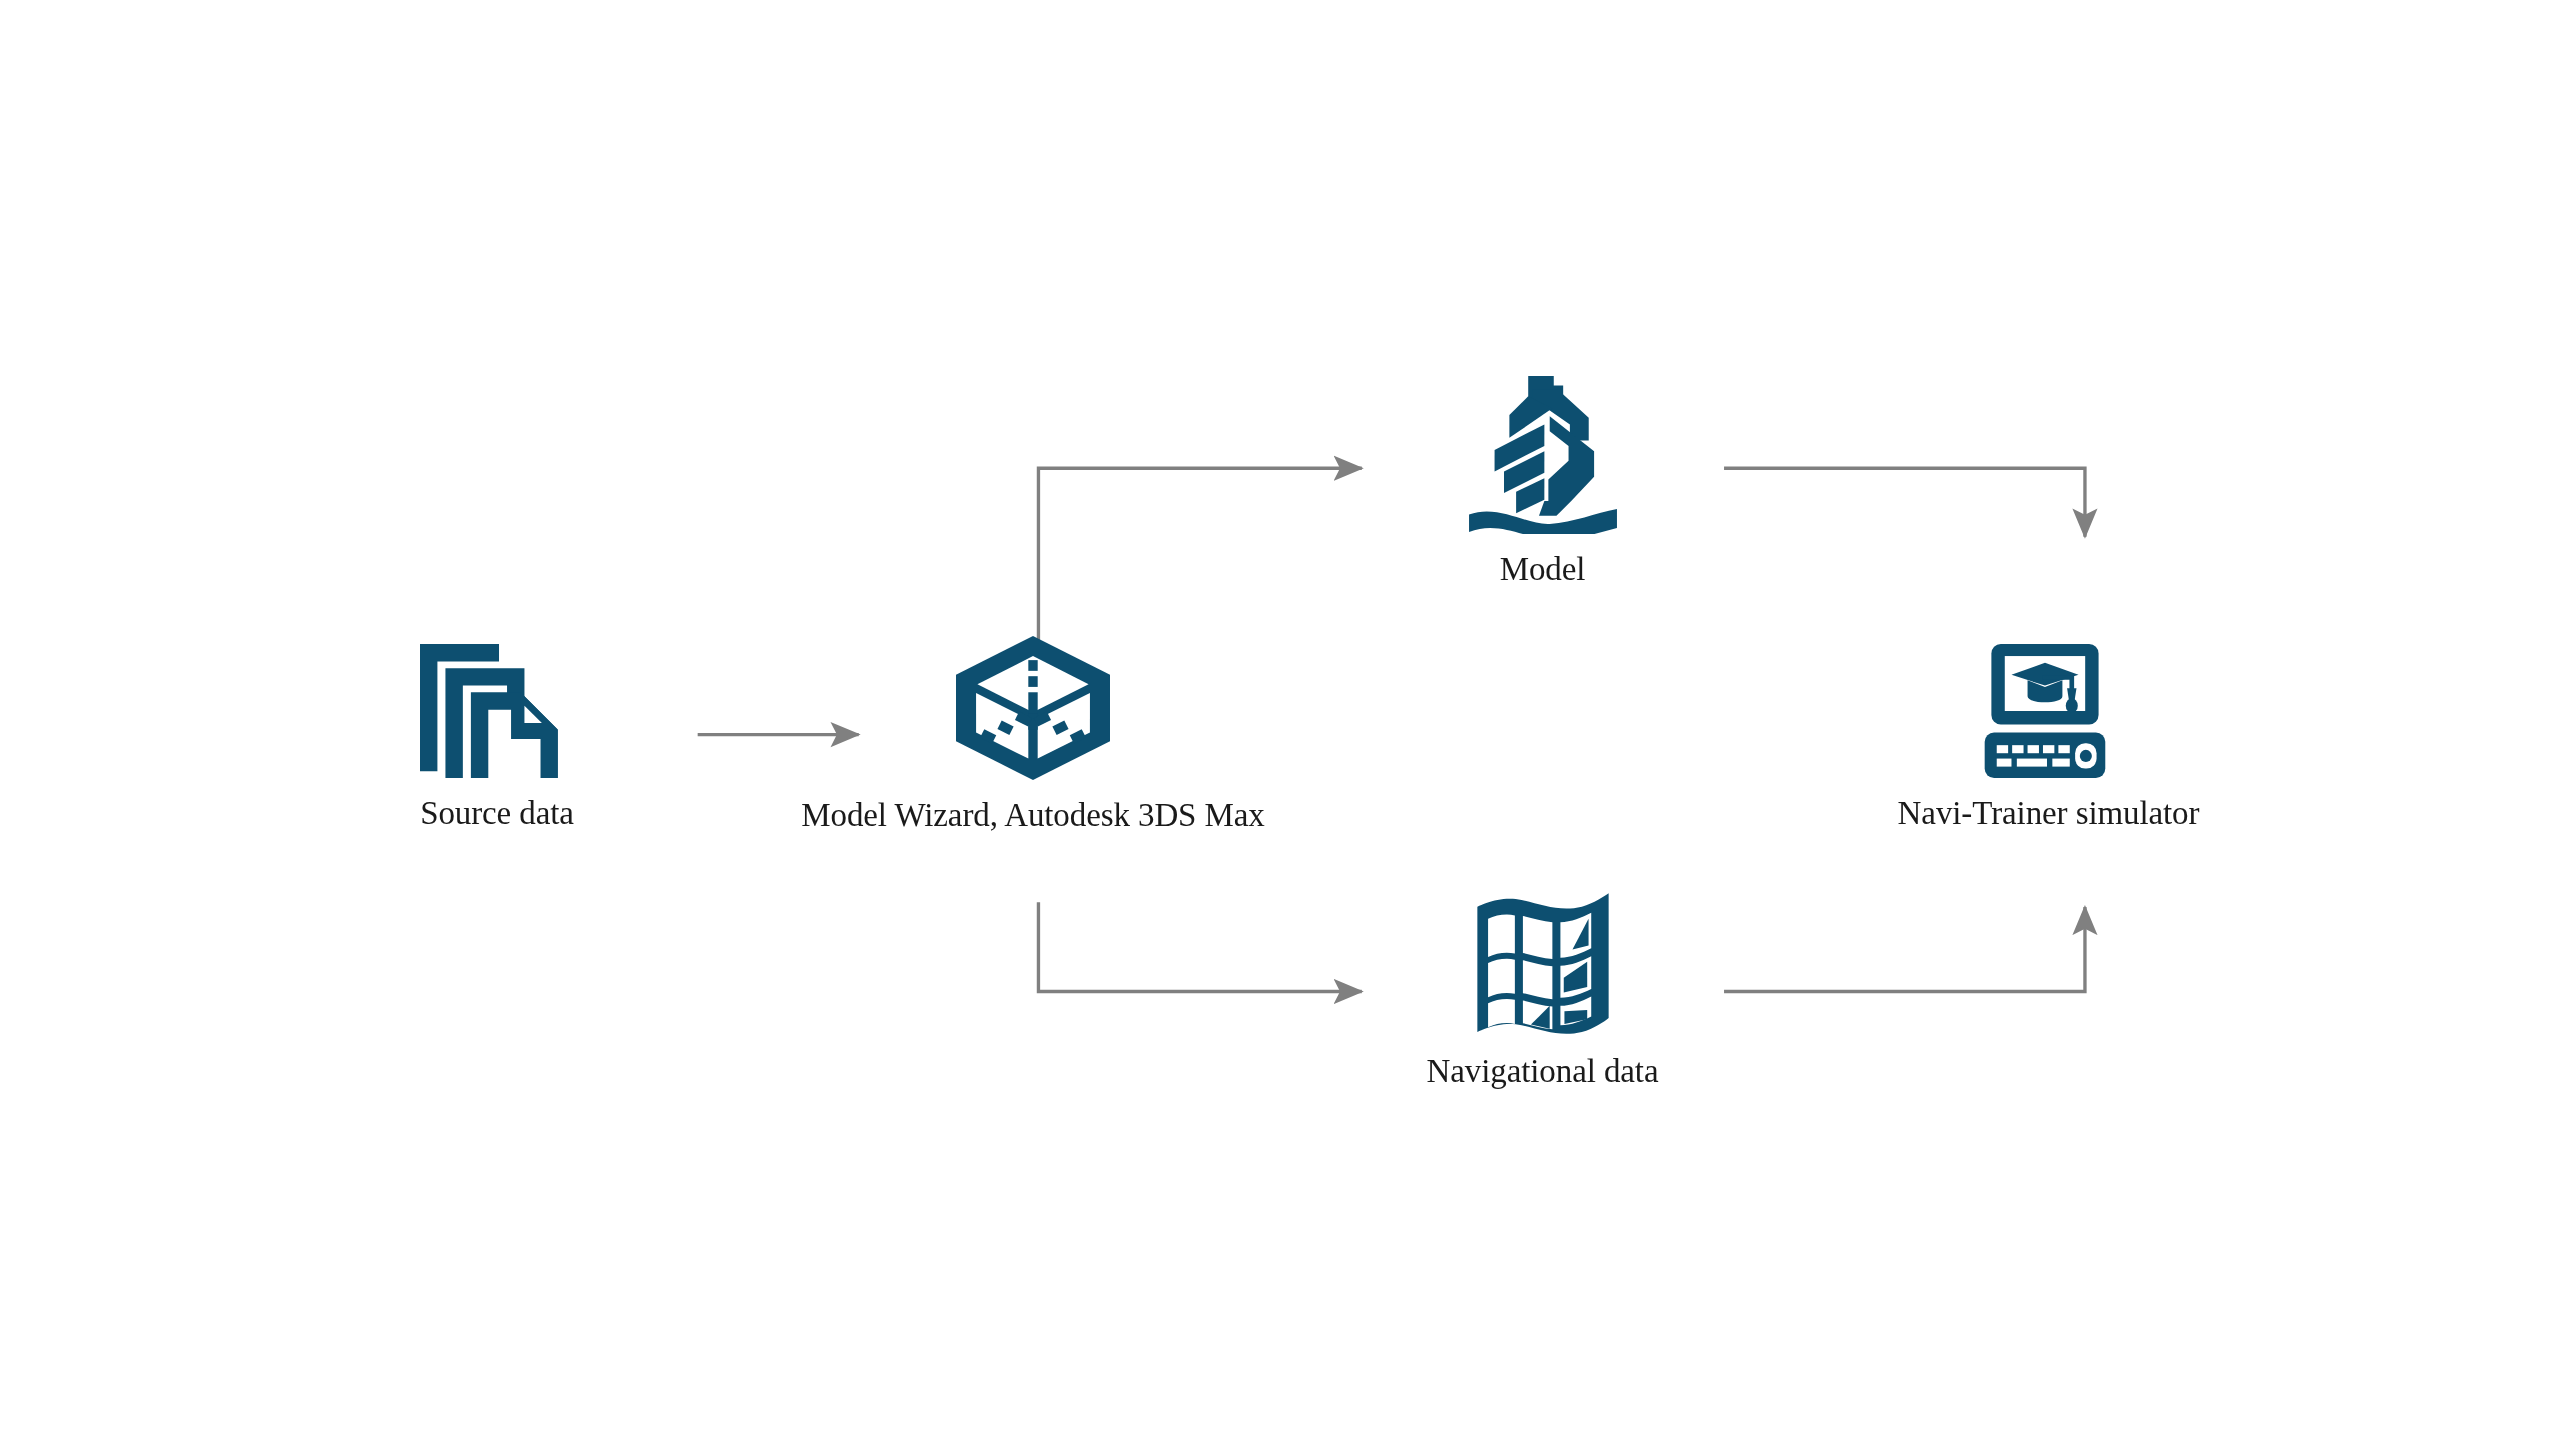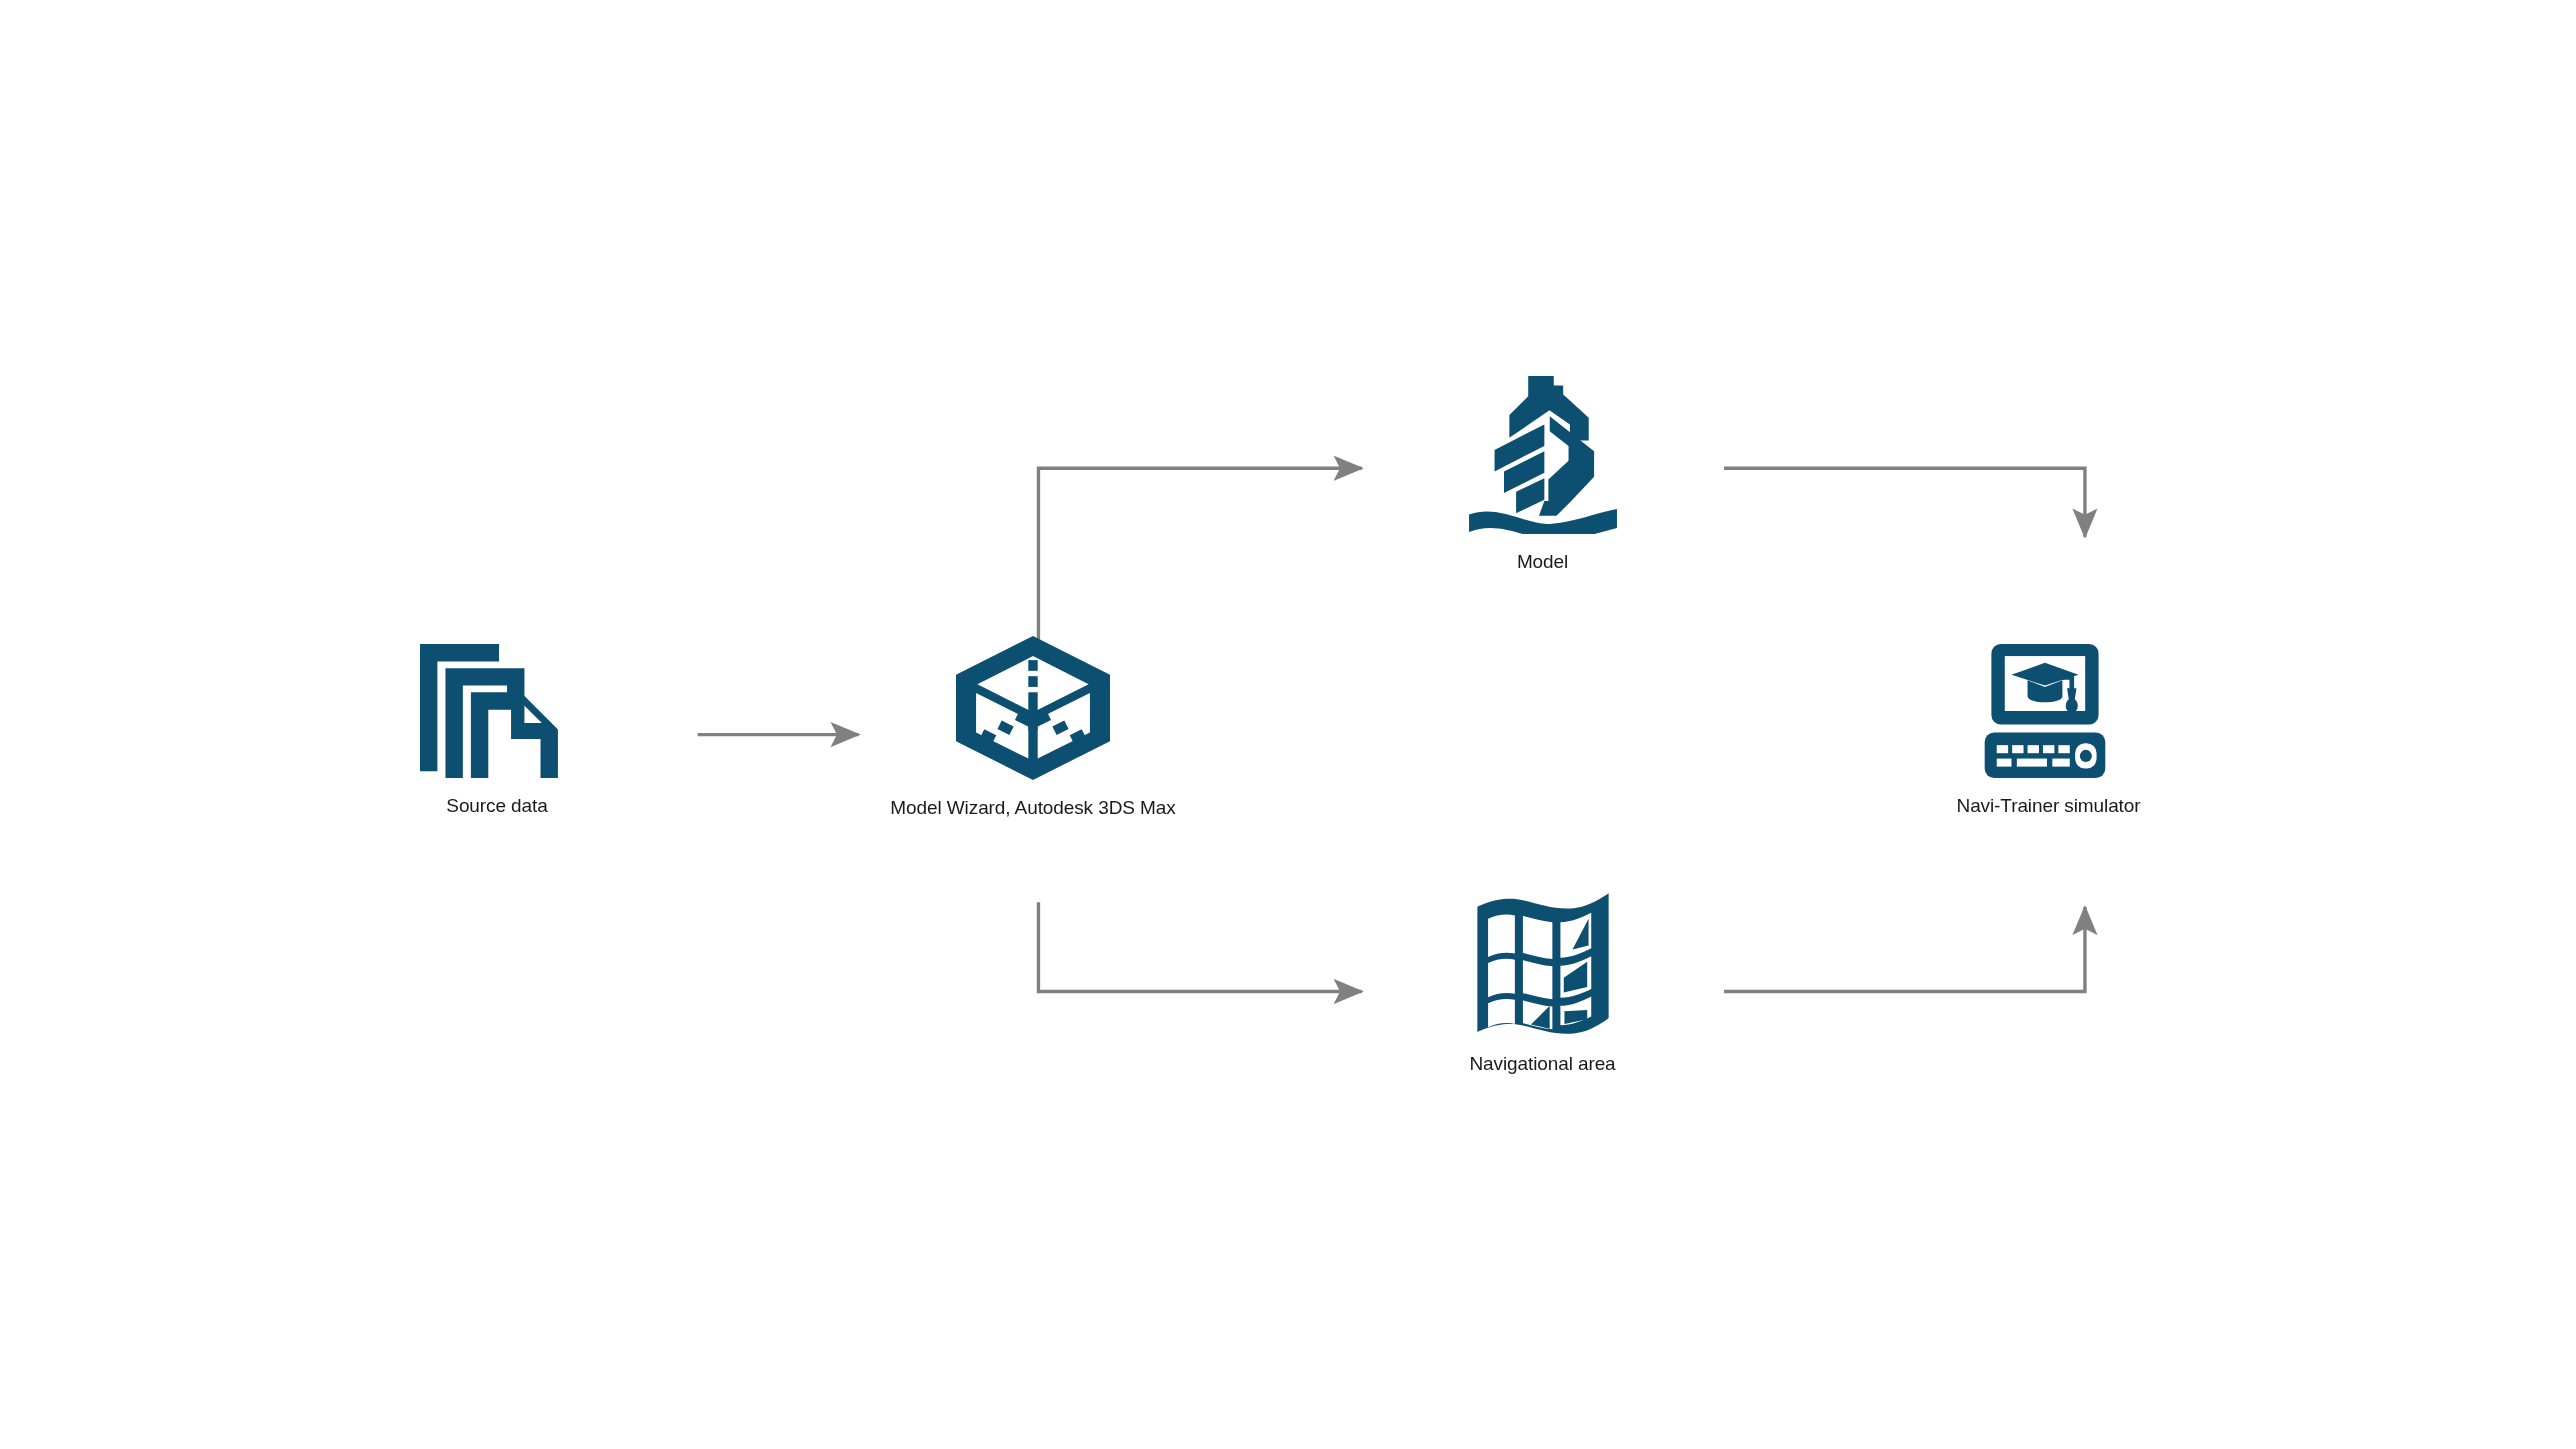--- a/index.html
+++ b/index.html
@@ -31,22 +31,22 @@
     display: flex;
     flex-direction: column;
     align-items: center;
     justify-content: flex-start;
   }
   .node-icon {
     display: block;
   }
   .node-label {
     margin-top: 17.4px;
-    font-family: Liberation Sans, sans-serif;
-    font-size: 19px;
+    font-family: Liberation Serif, serif;
+    font-size: 33px;
     line-height: 1.15;
     color: #1a1a1a;
     white-space: nowrap;
     text-align: center;
     letter-spacing: -0.1px;
   }
 
   
   #node-source-data   { left: 309px;  top: 644px;  width: 376px; }
   #node-model-wizard  { left: 845px; top: 636px;  width: 376px; }
@@ -170,21 +170,21 @@
 
       <path fill="#ffffff" d="M 126 45 C 142 45 158 38 172 31 L 172 84 C 158 91 142 98 126 98 Z"></path>
       <path fill="#ffffff" d="M 126 110 C 142 110 158 103 172 96 L 172 145 C 158 152 142 158 126 158 Z"></path>
       <path fill="#ffffff" d="M 126 170 C 142 170 158 163 172 156 L 172 186 C 158 193 142 199 126 199 Z"></path>
 
       <path fill="#0d4f70" d="M 168 40 L 168 80 L 144 86 Z"></path>
       <path fill="#0d4f70" d="M 166 104 L 166 142 L 131 150 L 131 128 Z"></path>
       <path fill="#0d4f70" d="M 166 176 L 166 190 L 132 197 L 132 178 Z"></path>
       <path fill="#0d4f70" d="M 110 170 L 110 204 L 82 198 Z"></path>
     </svg>
-    <div class="node-label">Navigational area</div>
+    <div class="node-label">Navigational data</div>
   </div>
 
   <div class="node" id="node-simulator">
     <svg class="node-icon" width="134" height="134" viewBox="0 0 200 200">
 
       <rect fill="#0d4f70" x="14" y="0" width="160" height="120" rx="14" ry="14"></rect>
 
       <rect fill="#ffffff" x="34" y="18" width="120" height="82"></rect>
 
       <path fill="#0d4f70" d="M 94 28 L 144 46 L 94 62 L 44 46 Z"></path>

